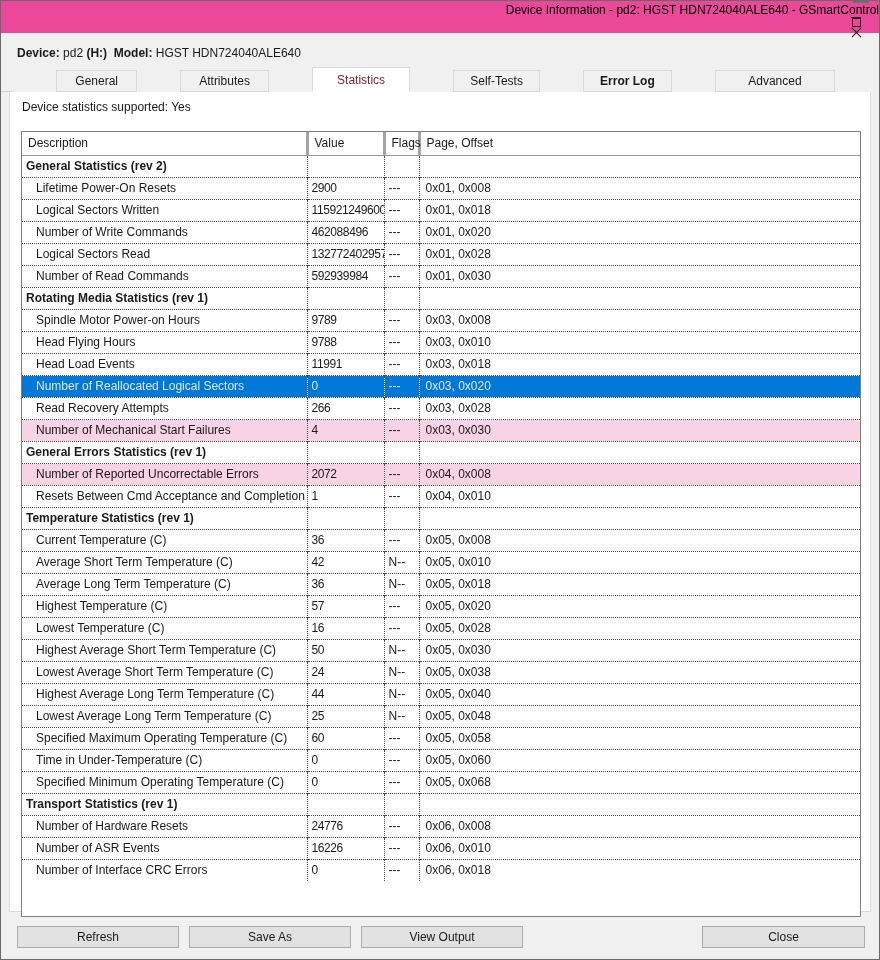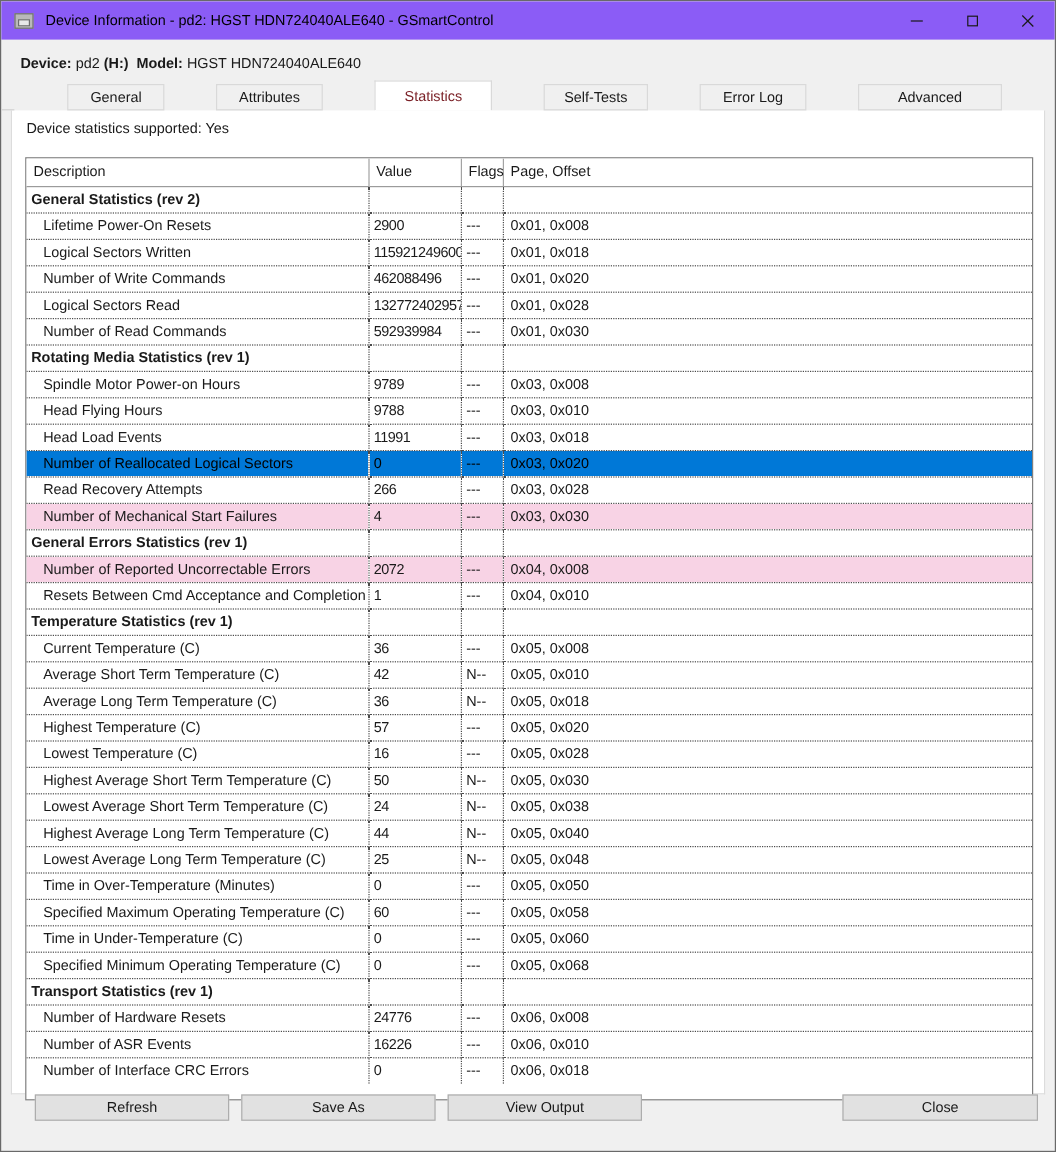--- a/index.html
+++ b/index.html
@@ -2,21 +2,21 @@
 <html><head>
 <meta charset="utf-8">
 <style>
   * { margin:0; padding:0; box-sizing:border-box; }
   html,body { width:880px; height:960px; }
   body { font-family:"Liberation Sans", sans-serif; font-size:12px; color:#1a1a1a; }
 
   .window { width:880px; height:960px; background:#f0f0f0; border:1px solid #696969; position:relative; overflow:hidden; }
 
   
-  .titlebar { height:32px; background:#8b5cf6; display:flex; align-items:center; }
+  .titlebar { height:32px; background:#ec4899; display:flex; align-items:flex-end;flex-direction:column; }
   .win-icon { width:16px; height:13px; margin:0 10px 0 11px; background:#b9b9b9; border:1px solid #6e6e6e; position:relative; }
   .win-icon::after { content:""; position:absolute; left:2px; right:2px; bottom:1px; height:4px; background:#e8e8e8; border:1px solid #6e6e6e; }
   .title-text { font-size:12px; color:#000; }
   .titlebar .spacer { flex:1; }
   .caption-btn { width:46px; height:32px; display:flex; align-items:center; justify-content:center; }
   .glyph-min { width:10px; height:1px; background:#1a1a1a; display:block; }
   .glyph-max { width:9px; height:9px; border:1px solid #1a1a1a; display:block; }
   .glyph-close { position:relative; width:11px; height:11px; display:block; }
   .glyph-close::before,.glyph-close::after { content:""; position:absolute; left:-1px; top:5px; width:13px; height:1px; background:#1a1a1a; }
   .glyph-close::before { transform:rotate(45deg); }
@@ -29,45 +29,45 @@
   
   .tabbar { margin-top:4px; height:25px; display:flex; align-items:flex-end;gap:44px; }
   .tabbar::before { content:""; width:15px; align-self:stretch; border-bottom:1px solid #d2d2d2; }
   .tabbar::after { content:""; flex:1; align-self:stretch; border-bottom:1px solid #d2d2d2; }
   .tab { height:22px; line-height:20px; text-align:center; background:#f0f0f0;
          border:1px solid #d9d9d9; margin-left:-1px; cursor:default; }
   .tab:first-of-type { margin-left:0; }
   .tab.active { height:25px; line-height:24px; background:#ffffff; border-bottom:1px solid #ffffff; color:#7b2127; position:relative; z-index:2; }
   .tab:nth-of-type(1){ width:106px; } .tab:nth-of-type(2){ width:117px; }
   .tab:nth-of-type(3){ width:129px; } .tab:nth-of-type(4){ width:114px; }
-  .tab:nth-of-type(5){ width:117px; } .tab:nth-of-type(6){ width:158px; }
+  .tab:nth-of-type(5){ width:117px;font-weight:bold; } .tab:nth-of-type(6){ width:158px; }
   .tab:nth-of-type(7){ width:134px; }
 
   
   .content-frame { margin:0 8px; height:820px; background:#ffffff; border:1px solid #dcdcdc; border-top:none; }
   .supported-text { padding:8px 0 0 12px; height:24px; }
 
   .table-wrap { margin:15px 0 0 11px; width:840px; height:786px; border:1px solid #7f7f7f; background:#fff; overflow:hidden; }
   table { border-collapse:collapse; table-layout:fixed; width:838px; }
   col.c-desc { width:285px; } col.c-val { width:77px; } col.c-flags { width:35px; } col.c-page { width:441px; }
-  th { font-weight:normal; text-align:left; height:23px; padding:0 0 0 6px; background:#fff; border-bottom:1px solid #9b9b9b; border-left:1px solid #a3a3a3; }
+  th { font-weight:normal; text-align:left; height:23px; padding:0 0 0 6px; background:#fff; border-bottom:1px solid #9b9b9b; border-left:3px solid #a3a3a3; }
   th:first-child { border-left:none; }
   tbody tr { height:22px; }
   tbody tr + tr, tbody tr:first-child { border-top:1px dotted #4a4a4a; }
   td { padding:0; overflow:hidden; white-space:nowrap; }
   td.desc { padding-left:14px; }
   td.desc.sec { padding-left:4px; font-weight:bold; }
   td.val { padding-left:4px; letter-spacing:-0.4px; border-left:1px dotted #4a4a4a; }
   td.flags { padding-left:4px; border-left:1px dotted #4a4a4a; }
   td.page { padding-left:6px; border-left:1px dotted #4a4a4a; }
-  tr.selected { background:#0078d7; color:#000000; }
+  tr.selected { background:#0078d7; color:#e5e5e5; }
   tr.warning { background:#f8d3e5; }
 
   
-  .footer { display:flex; padding:0 14px 0 28px; }
+  .footer { margin-top:14px; display:flex; padding:0 14px 0 16px; }
   .btn { width:162px; height:22px; background:#e1e1e1; border:1px solid #adadad; font-family:"Liberation Sans", sans-serif; font-size:12px; color:#1a1a1a; margin-right:10px; text-align:center; line-height:20px; }
   .footer .spacer { flex:1; }
   .btn.right { margin-right:0; width:163px; }
 </style>
 </head>
 <body>
 
 <div class="window">
 
   <div class="titlebar">
@@ -267,26 +267,20 @@
               <td class="flags">N--</td>
               <td class="page">0x05, 0x040</td>
             </tr>
             <tr>
               <td class="desc">Lowest Average Long Term Temperature (C)</td>
               <td class="val">25</td>
               <td class="flags">N--</td>
               <td class="page">0x05, 0x048</td>
             </tr>
             <tr>
-              <td class="desc">Time in Over-Temperature (Minutes)</td>
-              <td class="val">0</td>
-              <td class="flags">---</td>
-              <td class="page">0x05, 0x050</td>
-            </tr>
-            <tr>
               <td class="desc">Specified Maximum Operating Temperature (C)</td>
               <td class="val">60</td>
               <td class="flags">---</td>
               <td class="page">0x05, 0x058</td>
             </tr>
             <tr>
               <td class="desc">Time in Under-Temperature (C)</td>
               <td class="val">0</td>
               <td class="flags">---</td>
               <td class="page">0x05, 0x060</td>

